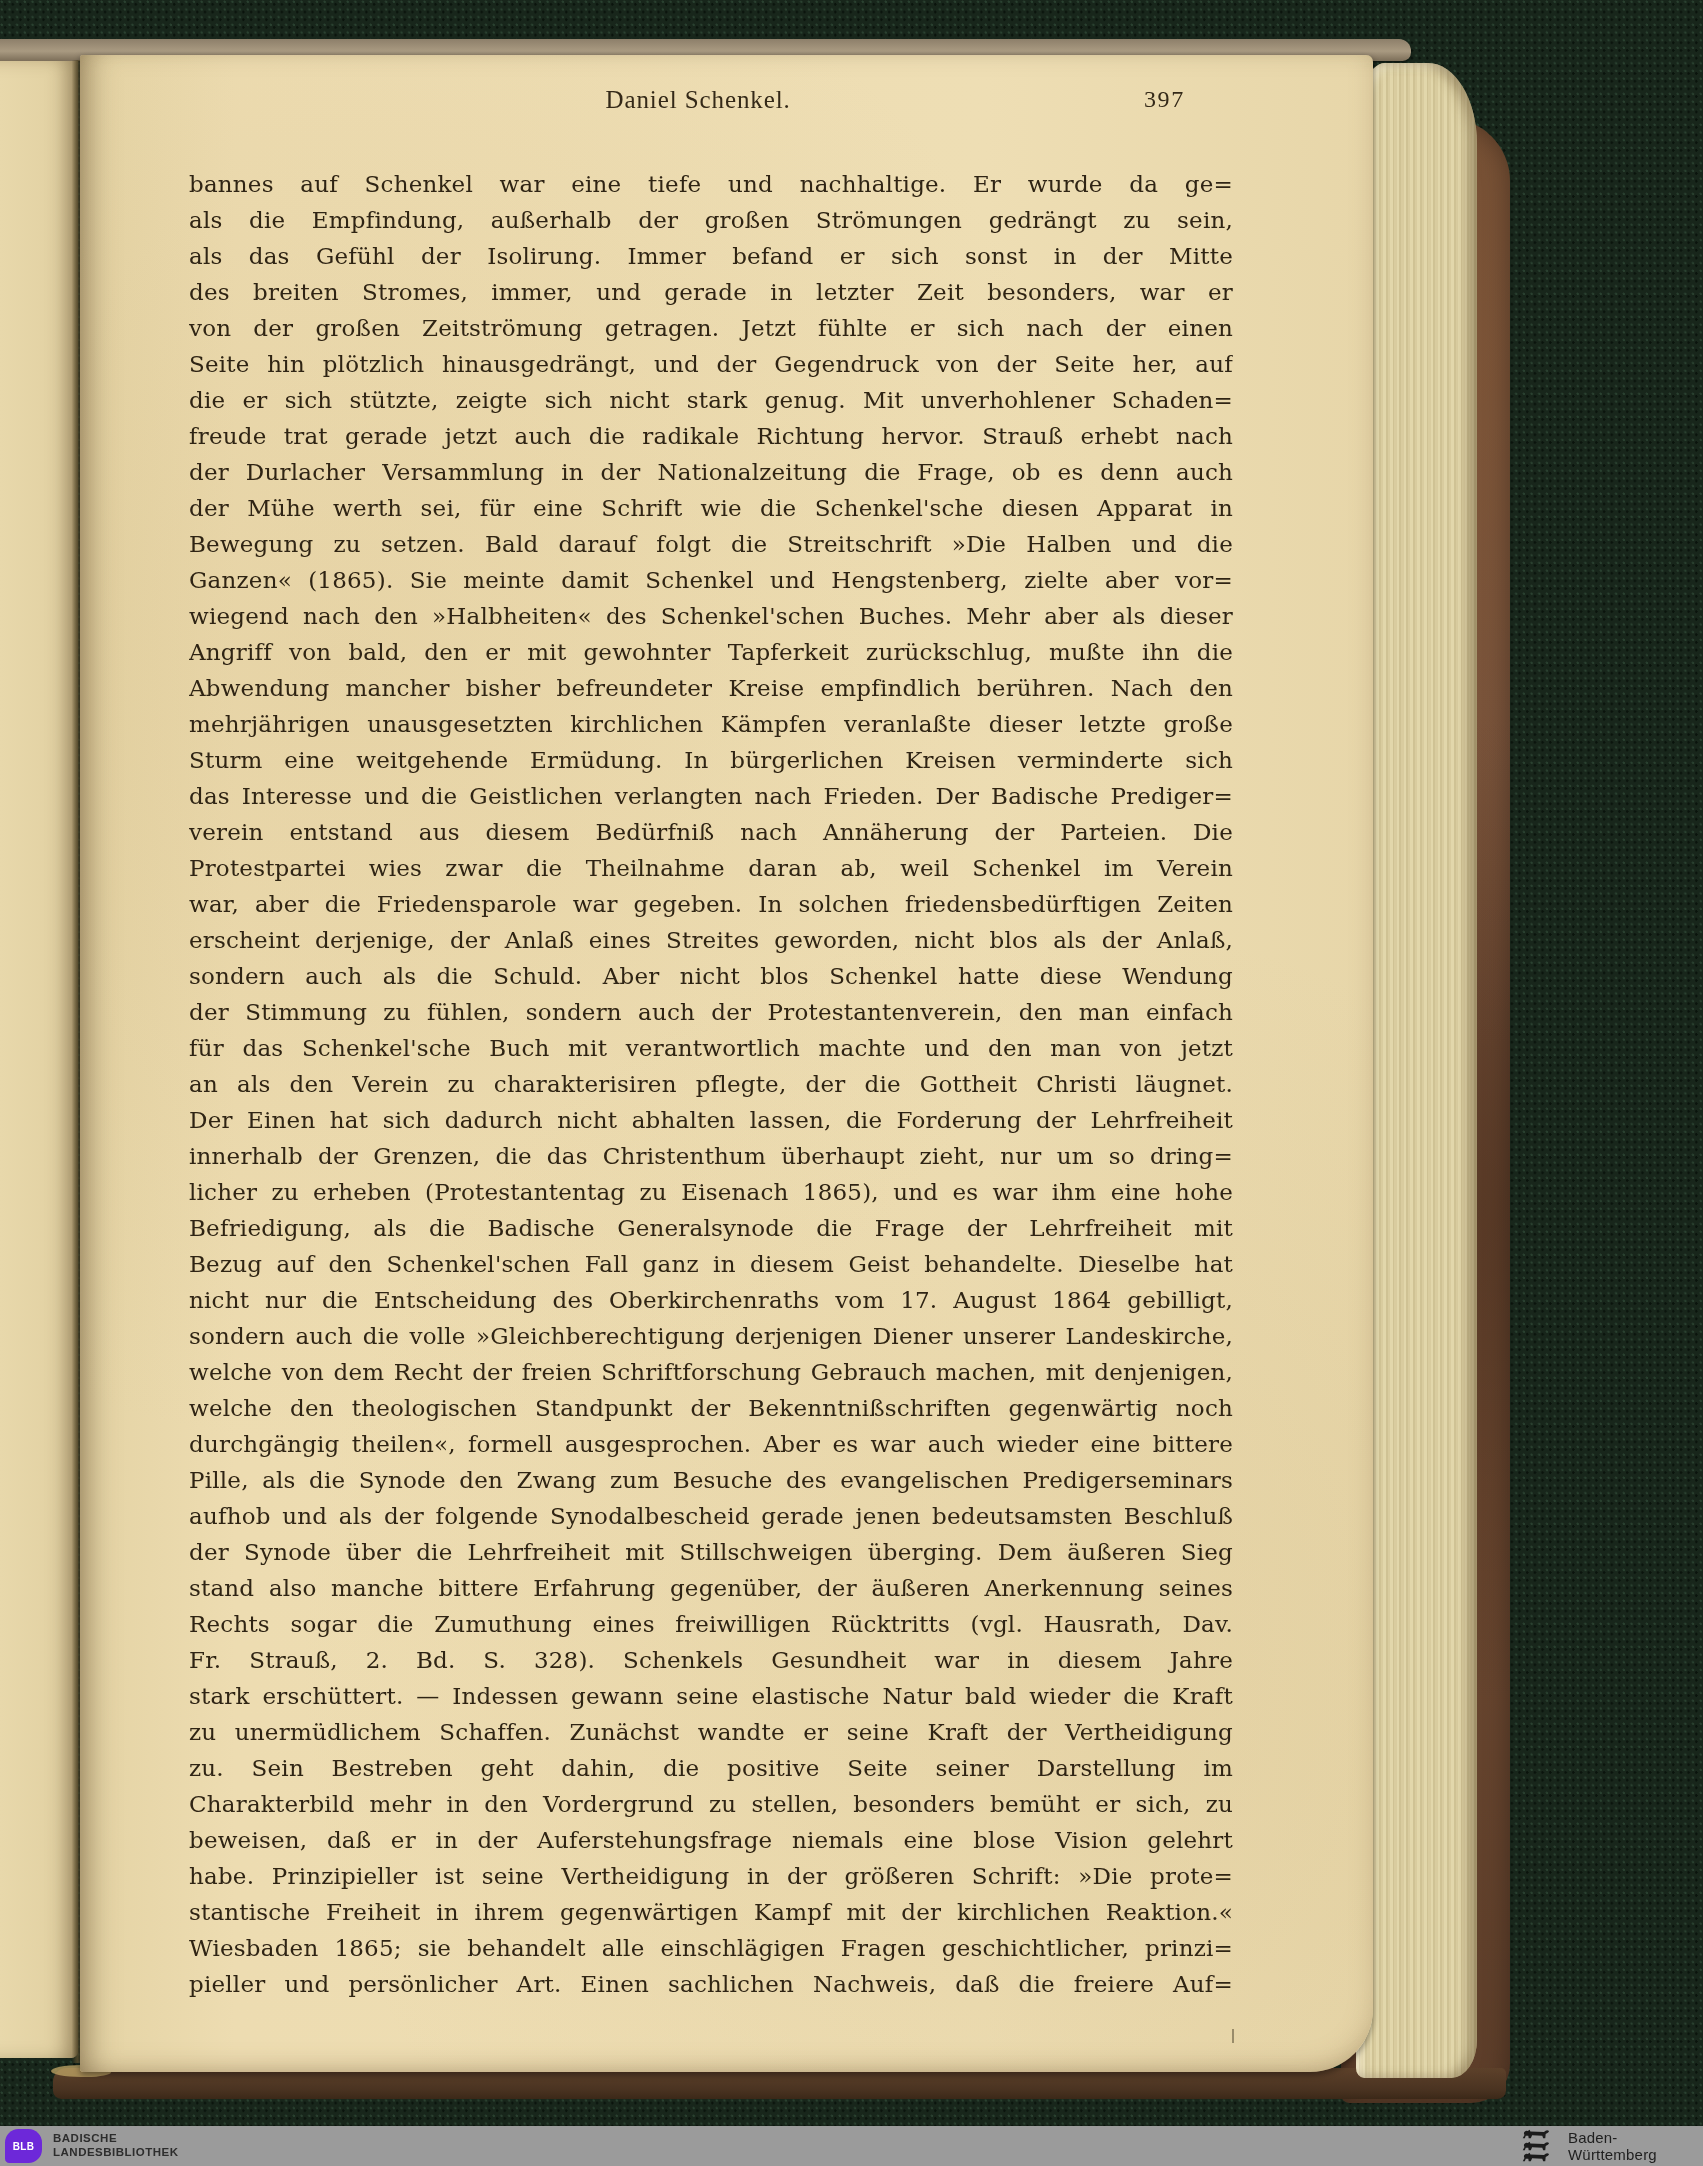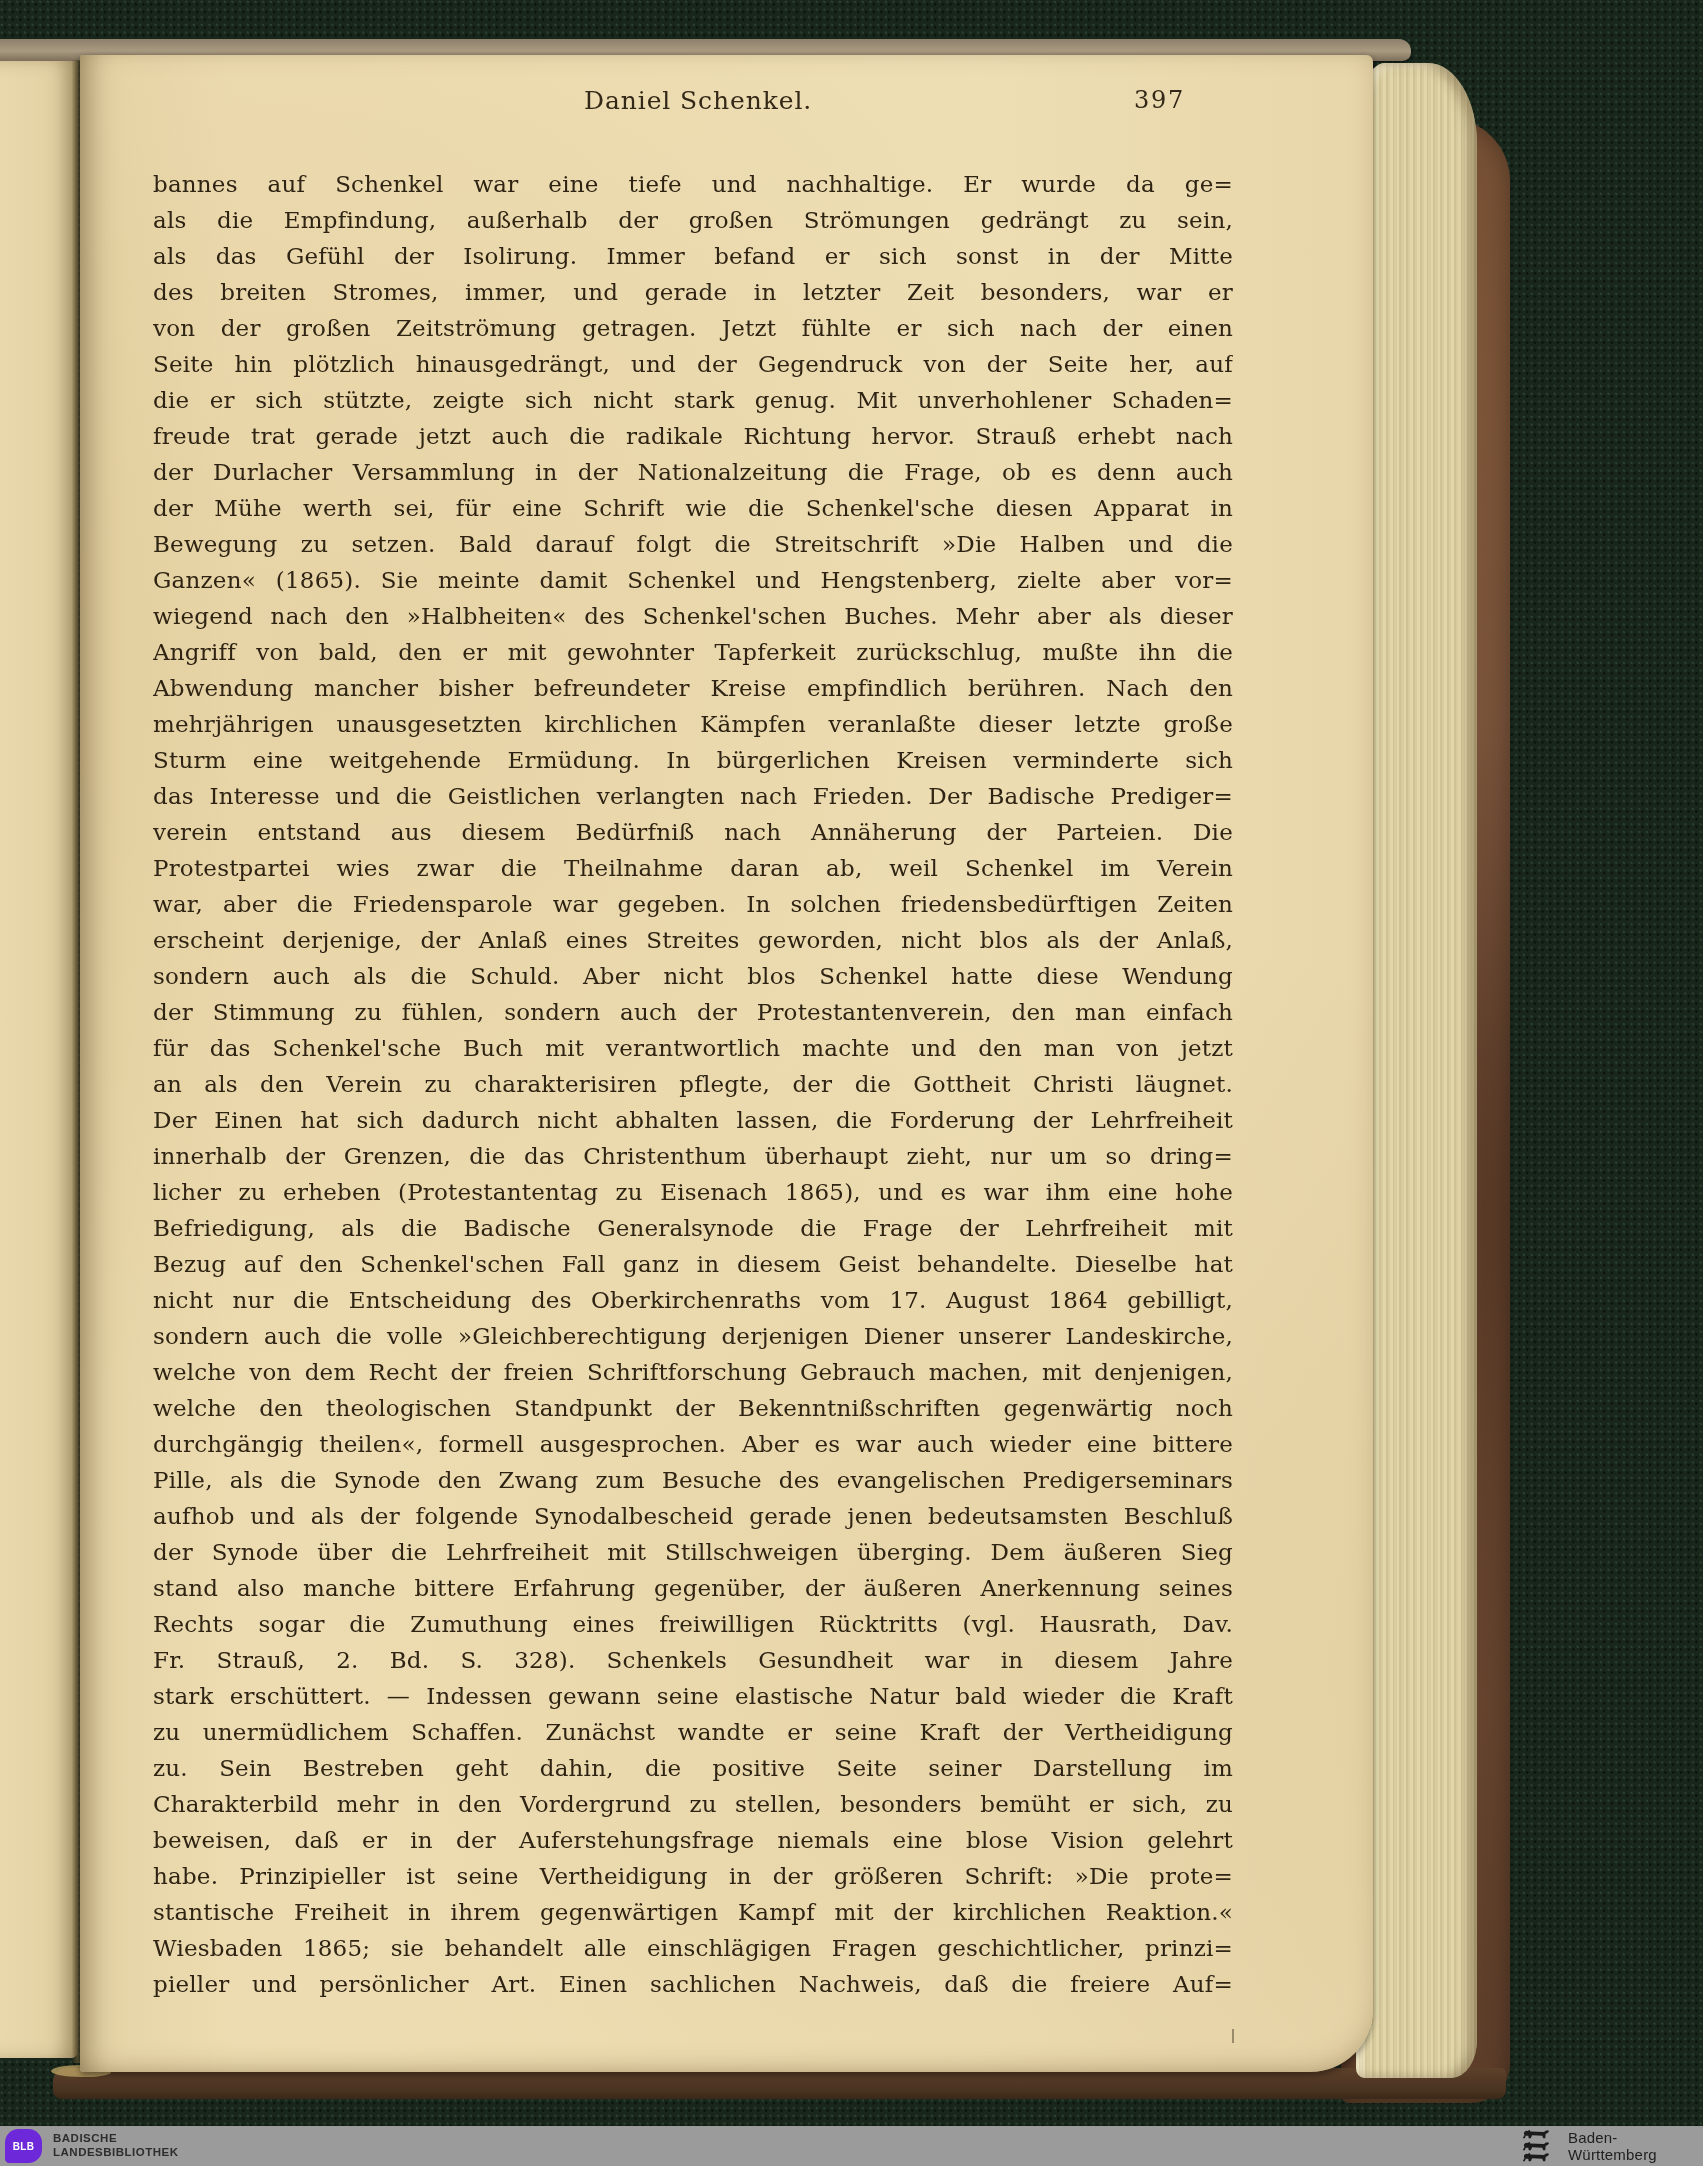--- a/index.html
+++ b/index.html
@@ -64,29 +64,29 @@
     border-radius:2.6px 6.8px 63px 3.4px;
     box-shadow:
       inset 22px 0 32px -17px rgba(90,70,40,.6),
       inset -5.1px -10.2px 29px -12px rgba(120,95,60,.4),
       0 2.6px 6.8px rgba(0,0,0,.4);
   }
   
   .text{
     position:absolute;left:73px;top:31px;width:1080px;color:#3025155;
   }
-  .pg-header{position:relative;height:37px;color:#33281a;}
+  .pg-header{position:relative;height:37px;color:#33281a;font-family:Liberation Serif, serif;}
   .pg-title{
     text-align:center;font-size:25px;letter-spacing:0.9px;
     transform:translateX(5.1px);color:#342918;
   }
   .pg-number{
     position:absolute;right:48px;top:0;font-size:24px;color:#342918;letter-spacing:1.7px;
   }
-  .body-lines{margin-top:43px;}
+  .body-lines{margin-top:43px;margin-left:36px;}
   .line{
     font-size:23px;height:36px;line-height:36px;overflow:hidden;
     text-align:justify;text-align-last:justify;
     color:#2f2414;letter-spacing:0.2px;
   }
   .page-blemish{
     position:absolute;left:1152px;top:1974px;width:1.7px;height:13.6px;
     background:rgba(60,50,30,.45);
   }
   

